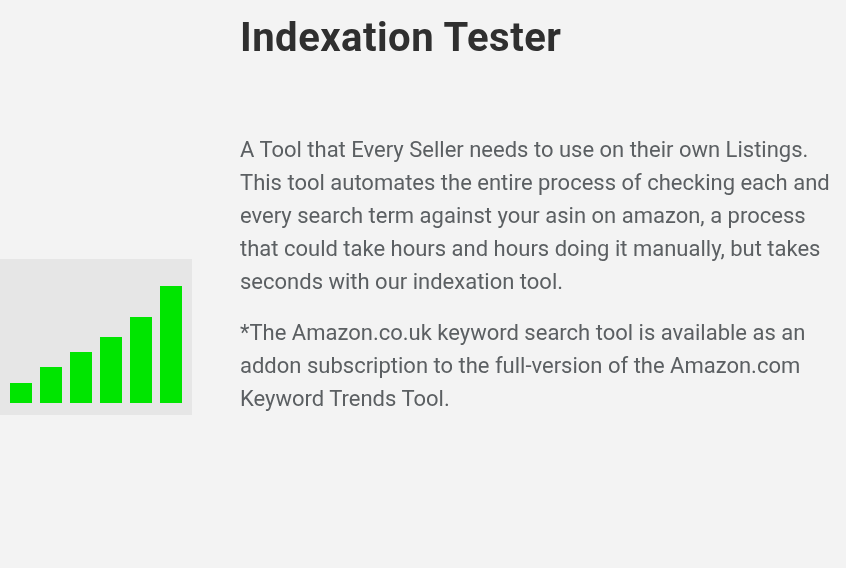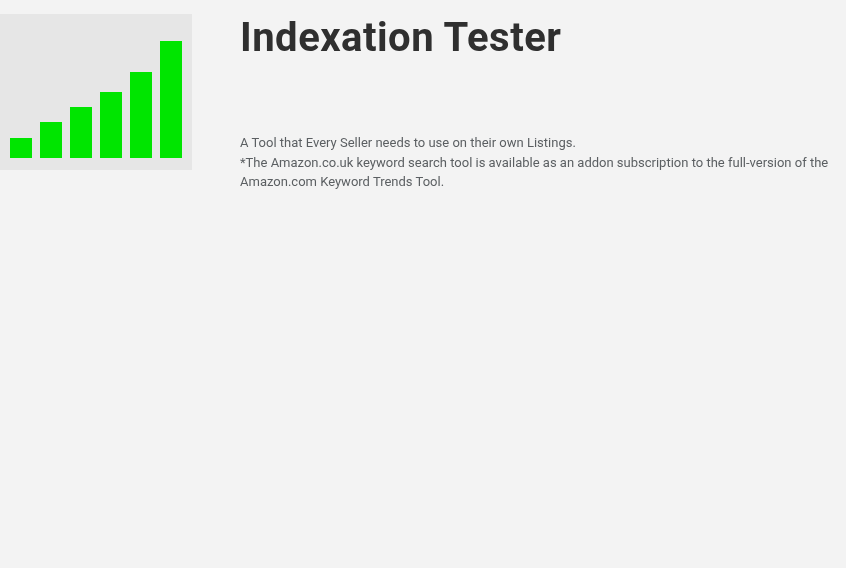--- a/index.html
+++ b/index.html
@@ -5,21 +5,21 @@
     * { margin: 0; padding: 0; box-sizing: border-box; }
     body {
       background: #f3f3f3;
       font-family: -apple-system, BlinkMacSystemFont, "Segoe UI", Roboto, Helvetica, Arial, sans-serif;
       width: 846px;
       height: 568px;
       padding: 14px 0 0 0;
     }
     .container {
       display: flex;
-      align-items: flex-start;
+      align-items: flex-end;
       gap: 48px;
     }
     .chart-box {
       background: #e6e6e6;
       width: 192px;
       height: 156px;
       display: flex;
       align-items: flex-end;
       justify-content: center;
       gap: 8px;
@@ -35,39 +35,40 @@
       padding-right: 10px;
     }
     .title {
       font-size: 40px;
       font-weight: 700;
       color: #2f2f2f;
       margin-bottom: 72px;
       letter-spacing: 0.5px;
     }
     .para {
-      font-size: 13px;
+      font-size: 22px;
       line-height: 1.5;
       color: #5b5f62;
       margin-bottom: 0;
     }
     .para + .para.spaced {
-      margin-top: 0;
+      margin-top: 18px;
     }
   </style>
 </head>
 <body>
 
 <div class="container">
   <div class="chart-box" style="background: rgb(230, 230, 230);">
   <div class="bar" style="height: 20.3077px; background: rgb(0, 229, 0);"></div>
       <div class="bar" style="height: 35.5385px; background: rgb(0, 229, 0);"></div>
       <div class="bar" style="height: 50.7692px; background: rgb(0, 229, 0);"></div>
       <div class="bar" style="height: 66px; background: rgb(0, 229, 0);"></div>
       <div class="bar" style="height: 86.3077px; background: rgb(0, 229, 0);"></div>
       <div class="bar" style="height: 116.769px; background: rgb(0, 229, 0);"></div>
     </div>
   <div class="content">
     <h1 class="title">Indexation Tester</h1>
     <p class="para">A Tool that Every Seller needs to use on their own Listings.</p>
+    <p class="para">This tool automates the entire process of checking each and every search term against your asin on amazon, a process that could take hours and hours doing it manually, but takes seconds with our indexation tool.</p>
     <p class="para spaced">*The Amazon.co.uk keyword search tool is available as an addon subscription to the full-version of the Amazon.com Keyword Trends Tool.</p>
   </div>
 </div>
 
 </body></html>

